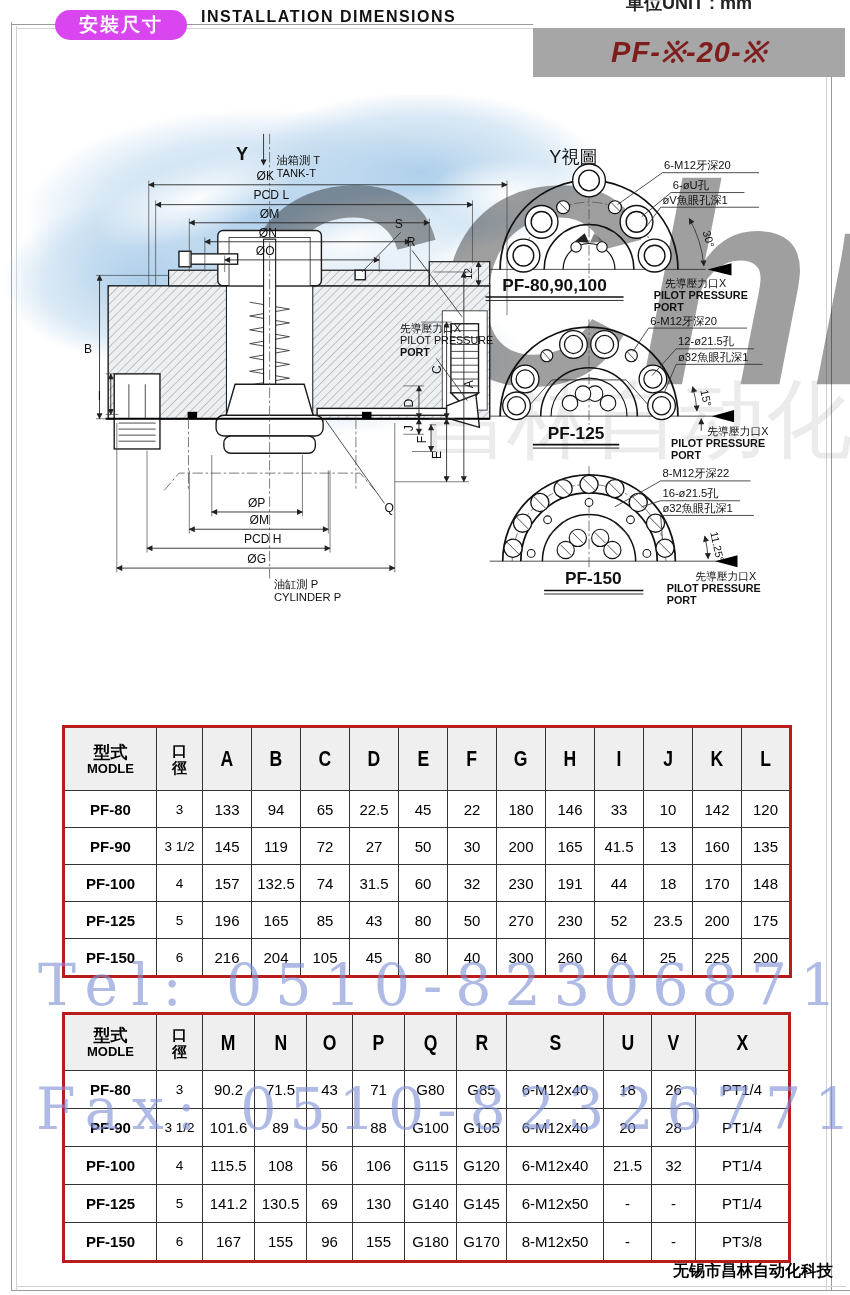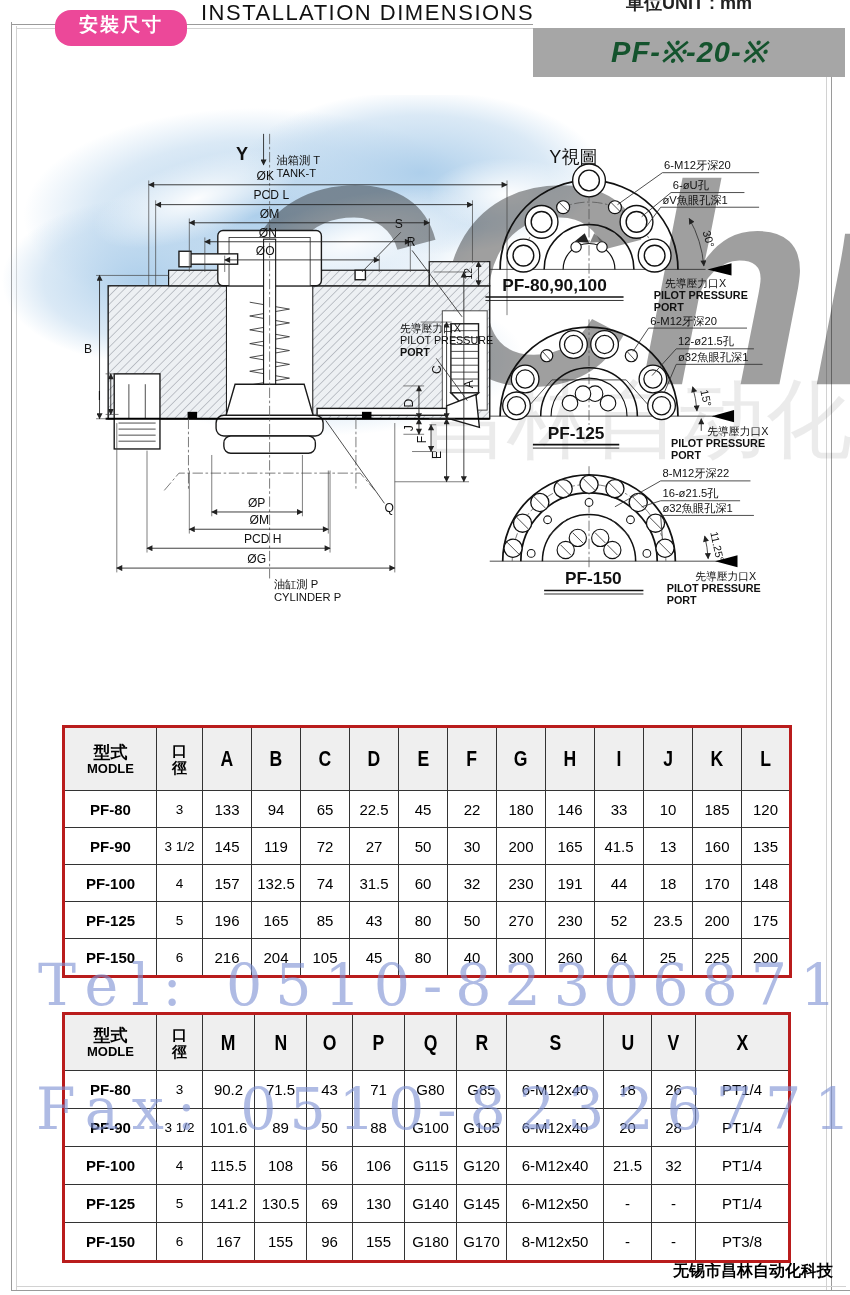--- a/index.html
+++ b/index.html
@@ -4,24 +4,24 @@
 <style>
   html,body{margin:0;padding:0;}
   body{width:850px;height:1295px;position:relative;background:#fff;
        font-family:"Liberation Sans",sans-serif;overflow:hidden;}
   .abs{position:absolute;}
   
   .vline,.hline{position:absolute;background:#9a9a9a;}
   .vline.inner,.hline.inner{background:#d2d2d2;}
   
   #unit-note{top:-9px;left:626px;font-size:18px;font-weight:bold;color:#222;white-space:nowrap;}
-  #badge{left:55px;top:10px;width:132px;height:36px;background:#ec4899;color:#fff;border-radius:16px;
+  #badge{left:55px;top:10px;width:132px;height:30px;background:#d946ef;color:#fff;border-radius:16px;
          text-align:center;line-height:30px;font-size:19px;font-weight:bold;letter-spacing:2px;}
-  #main-title{left:201px;top:0;font-size:22px;font-weight:normal;letter-spacing:1.5px;color:#111;white-space:nowrap;}
-  #model-banner{left:533px;top:28px;width:312px;height:49px;background:#a6a6a6;color:#14532d;
+  #main-title{left:201px;top:8px;font-size:16px;font-weight:bold;letter-spacing:1.5px;color:#111;white-space:nowrap;}
+  #model-banner{left:533px;top:28px;width:312px;height:49px;background:#a6a6a6;color:#7f1d1d;
         text-align:center;line-height:49px;font-size:29px;font-weight:bold;font-style:italic;letter-spacing:1px;}
   
   .wm{position:absolute;font-family:"DejaVu Serif",serif;font-size:57px;letter-spacing:13px;
       color:rgba(126,146,212,0.62);white-space:nowrap;z-index:6;pointer-events:none;margin-left:28px;}
   #wm-tel{left:10px;top:952px;}
   #wm-fax{left:8px;top:1076px;}
   
   .dimtable{position:absolute;border-collapse:collapse;table-layout:fixed;background:#fff;
             border:3px solid #b91c1c;z-index:2;}
   .dimtable th,.dimtable td{border:1px solid #333;text-align:center;vertical-align:middle;
@@ -385,21 +385,21 @@
         <td>133</td>
         <td>94</td>
         <td>65</td>
         <td>22.5</td>
         <td>45</td>
         <td>22</td>
         <td>180</td>
         <td>146</td>
         <td>33</td>
         <td>10</td>
-        <td>185</td>
+        <td>142</td>
         <td>120</td>
       </tr>
       <tr>
         <td class="model">PF-90</td>
         <td class="bore">3 1/2</td>
         <td>145</td>
         <td>119</td>
         <td>72</td>
         <td>27</td>
         <td>50</td>

